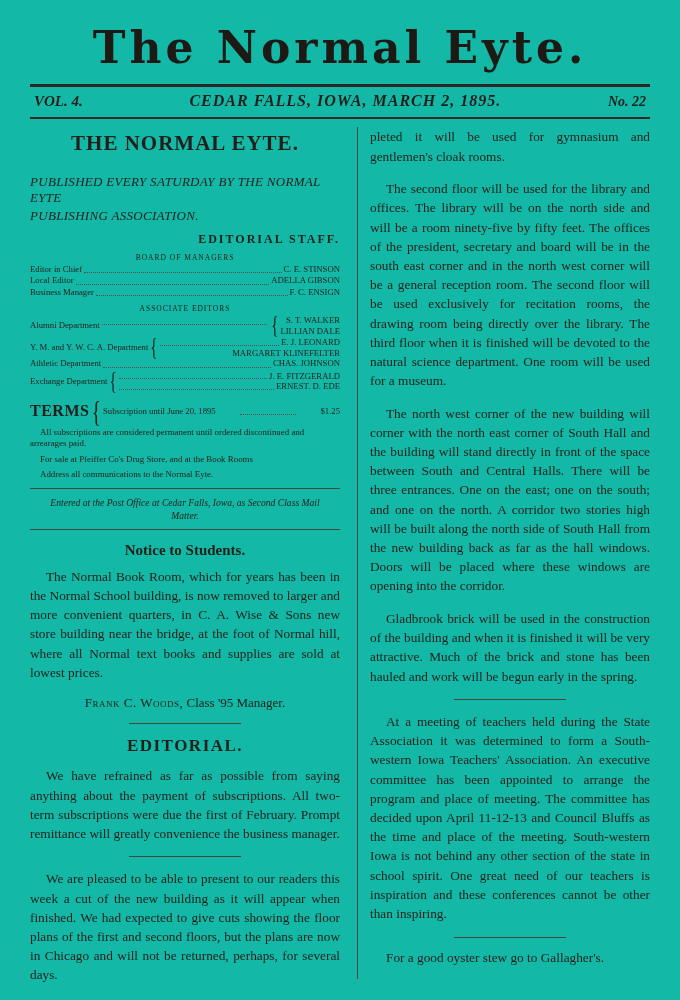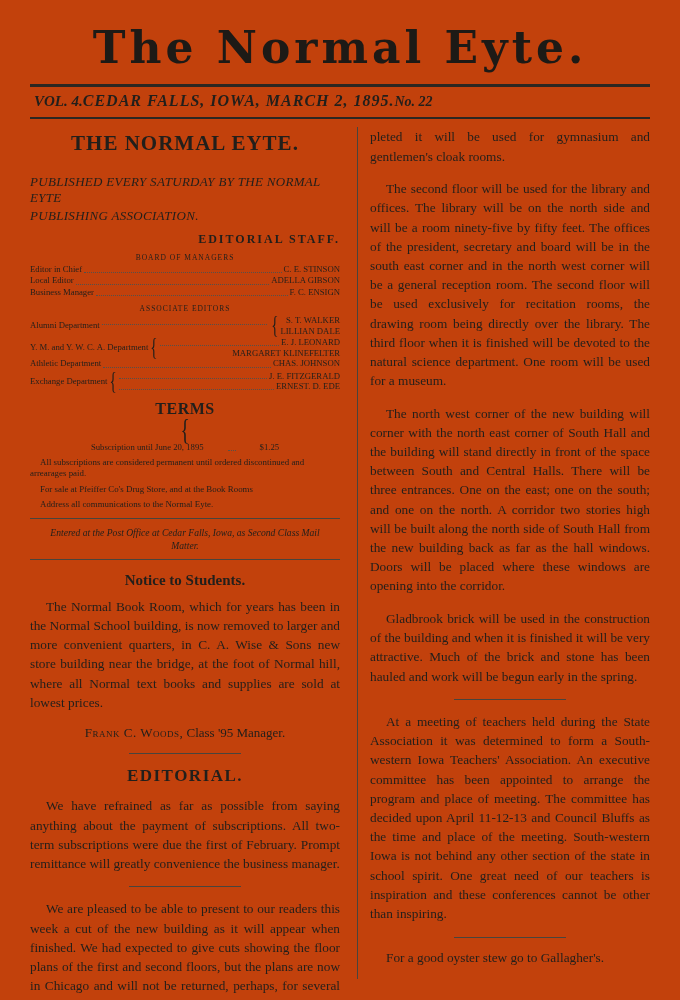--- a/index.html
+++ b/index.html
@@ -3,42 +3,42 @@
 <meta charset="utf-8">
 <style>
   html, body { margin: 0; padding: 0; }
   body {
     width: 680px; height: 1000px;
     background: #d8d5cf;
     font-family: "Liberation Serif", serif;
   }
   .page {
     width: 680px; height: 1000px;
-    background: #c2410c;
+    background: #14b8a6;
     color: #221f1b;
     overflow: hidden;
     position: relative;
   }
   
   .masthead {
     margin: 0; padding-top: 24px;
     text-align: center;
     font-family: "DejaVu Serif", serif;
     font-weight: bold;
     font-size: 44px;
     letter-spacing: 4px;
     color: #1d1a16;
     line-height: 1.1;
   }
   
   .dateline {
     margin: 12px 30px 0 30px;
     border-top: 3px solid #2b2722;
     border-bottom: 2px solid #2b2722;
-    display: flex; align-items: baseline; 
+    display: flex; align-items: baseline; justify-content: space-between;
     padding: 5px 4px 7px 4px;
   }
   .dl-vol   { font-size: 15px; font-weight: bold; font-style: italic; }
   .dl-center{ font-size: 16px; font-weight: bold; font-style: italic; letter-spacing: 1px; }
   .dl-num   { font-size: 14px; font-weight: bold; font-style: italic; }
   
   .columns {
     display: flex; align-items: stretch;
     margin: 8px 30px 0 30px;
     height: 852px;
@@ -56,21 +56,21 @@
   .staff-row { display: flex; align-items: flex-end; font-size: 8.7px; line-height: 11.5px; }
   .s-label { white-space: nowrap; }
   .leader { flex: 1; border-bottom: 1px dotted #55504a; margin: 0 2px 2px 2px; min-width: 8px; }
   .s-value { white-space: nowrap; }
   .staff-row.multi { align-items: center; margin-top: 1px; }
   .brace { display: inline-block; font-size: 15px; transform: scaleY(1.7); margin: 0 2px; font-weight: normal; }
   .stack { display: flex; flex-direction: column; align-items: stretch; }
   .stack-line { display: flex; align-items: flex-end; justify-content: flex-end; font-size: 8.7px; line-height: 10.5px; }
   .stack.dots .mini-leader { flex: 1; border-bottom: 1px dotted #55504a; margin: 0 2px 2px 0; min-width: 6px; }
 
-  .terms { display: flex; align-items: center; margin-top: 8px; flex-direction: column; }
+  .terms { display: flex; align-items: center; margin-top: 8px; }
   .terms-label { font-size: 16px; font-weight: bold; letter-spacing: 0.5px; }
   .terms .brace { font-size: 20px; transform: scaleY(1.5); }
   .terms-lines { flex: 1; display: flex; flex-direction: column; }
   .terms-line { display: flex; align-items: flex-end; font-size: 8.7px; line-height: 12px; gap: 22px; }
 
   .fine { font-size: 8.9px; line-height: 11.5px; margin-top: 4px; text-indent: 10px; }
   .rule-full { border-top: 1px solid #49443d; margin: 7px 0; }
   .entered { font-style: italic; text-align: center; font-size: 9.6px; line-height: 13px; margin: 2px 14px; }
 
   .notice-heading { text-align: center; font-weight: bold; font-size: 15px; margin-top: 12px; margin-bottom: 8px; }

